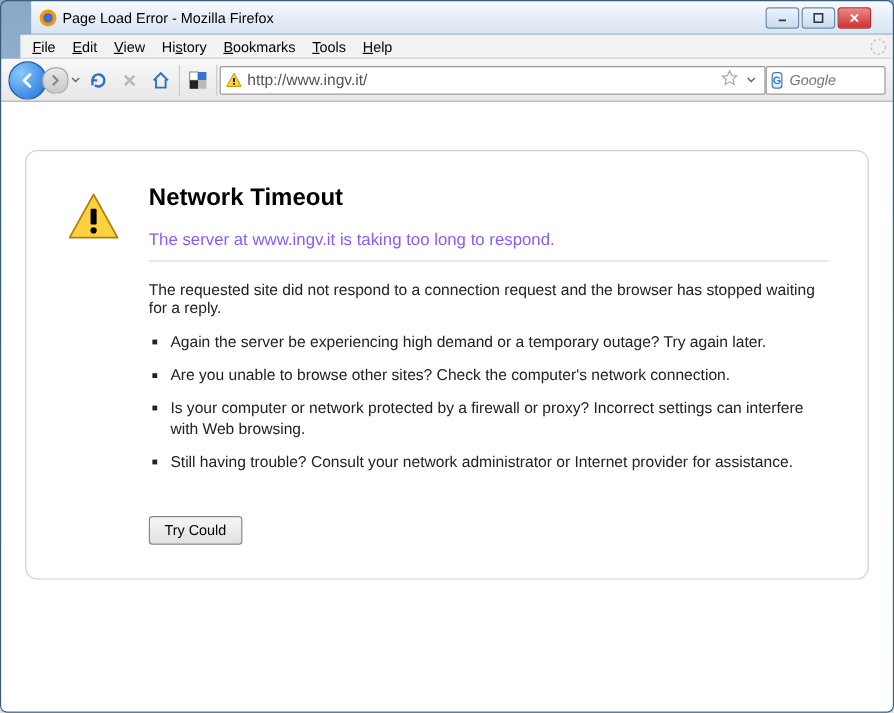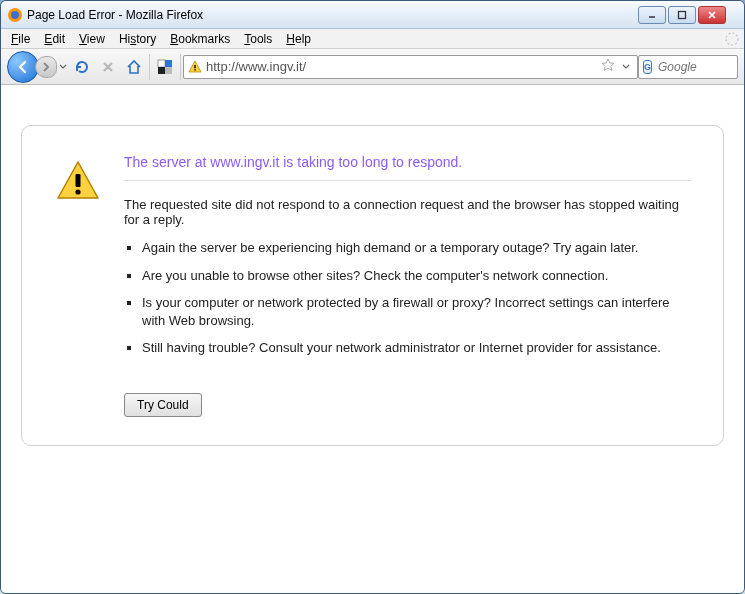--- a/index.html
+++ b/index.html
@@ -13,20 +13,21 @@
   border-radius: 6px;
   position: relative;
 }
 
 .titlebar {
   height: 28px;
   background: linear-gradient(180deg, #f8fbff 0%, #e6eef8 50%, #d8e5f2 100%);
   display: flex; align-items: center;
   padding: 0 18px 0 6px;
   border-bottom: 1px solid #b0c4de;
+  margin-left: 25px;
 }
 .titlebar .favicon {
   width: 16px; height: 16px; margin-right: 4px;
   display: flex; align-items: center; justify-content: center;
 }
 .titlebar .title { flex: 1; color: #000; font-size: 12px; }
 .titlebar .winbtns { display: flex; gap: 2px; }
 .winbtn {
   width: 28px; height: 18px;
   border-radius: 3px;
@@ -37,20 +38,21 @@
 .winbtn.close { background: linear-gradient(180deg, #e88 0%, #c33 100%); border-color: #a33; }
 .winbtn svg { width: 10px; height: 10px; }
 
 .menubar {
   height: 20px;
   background: #f2f2f2;
   display: flex; align-items: center;
   padding: 0 4px;
   border-bottom: 1px solid #d0d0d0;
   gap: 2px;
+  margin-left: 16px;
 }
 .menuitem { padding: 2px 6px; color: #000; font-size: 12px; }
 .menuitem .ul { text-decoration: underline; }
 .menubar .spacer { flex: 1; }
 .throbber {
   width: 16px; height: 16px; opacity: .45;
 }
 
 .toolbar {
   height: 36px;
@@ -252,20 +254,21 @@
 <div class="content">
   <div class="errorbox">
     <div class="erricon">
       <svg viewBox="0 0 48 48" width="48" height="48">
         <path d="M24 4 L44 40 H4 Z" fill="#ffd040" stroke="#b08000" stroke-width="1.5" stroke-linejoin="round"></path>
         <rect x="21.5" y="16" width="5" height="13" rx="1" fill="#000"></rect>
         <circle cx="24" cy="34" r="2.6" fill="#000"></circle>
       </svg>
     </div>
     <div class="errtext">
+      <h1>Network Timeout</h1>
       <div class="sub">The server at www.ingv.it is taking too long to respond.</div>
       <hr>
       <div class="desc">The requested site did not respond to a connection request and the browser has stopped waiting for a reply.</div>
       <ul>
         <li>Again the server be experiencing high demand or a temporary outage? Try again later.</li>
         <li>Are you unable to browse other sites? Check the computer's network connection.</li>
         <li>Is your computer or network protected by a firewall or proxy? Incorrect settings can interfere with Web browsing.</li>
         <li>Still having trouble? Consult your network administrator or Internet provider for assistance.</li>
       </ul>
       <button class="tryagain">Try Could</button>

